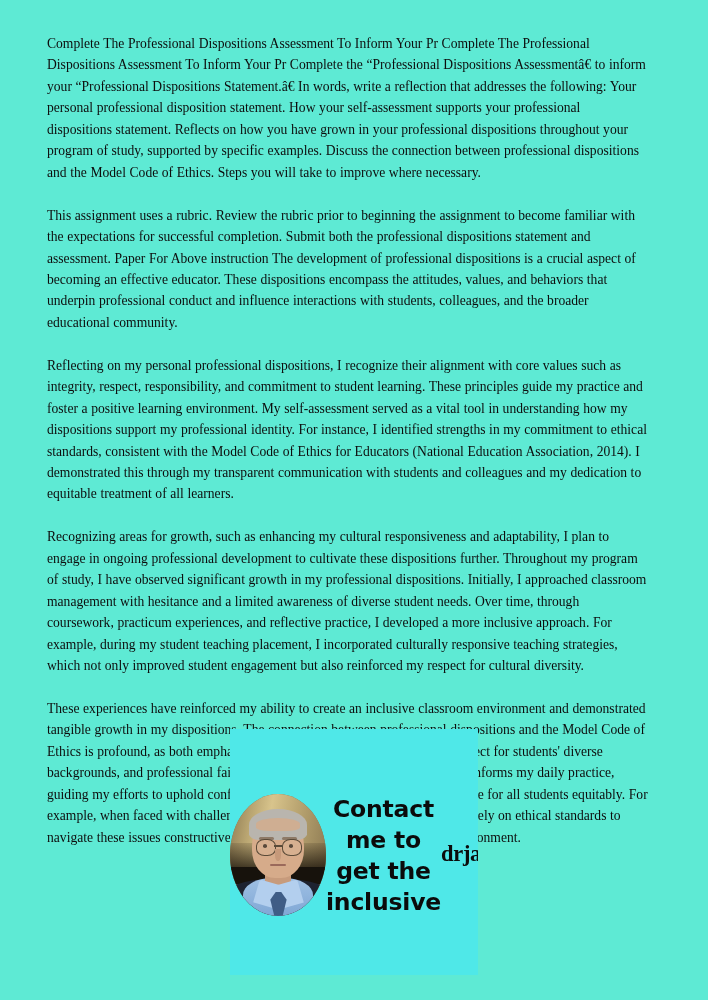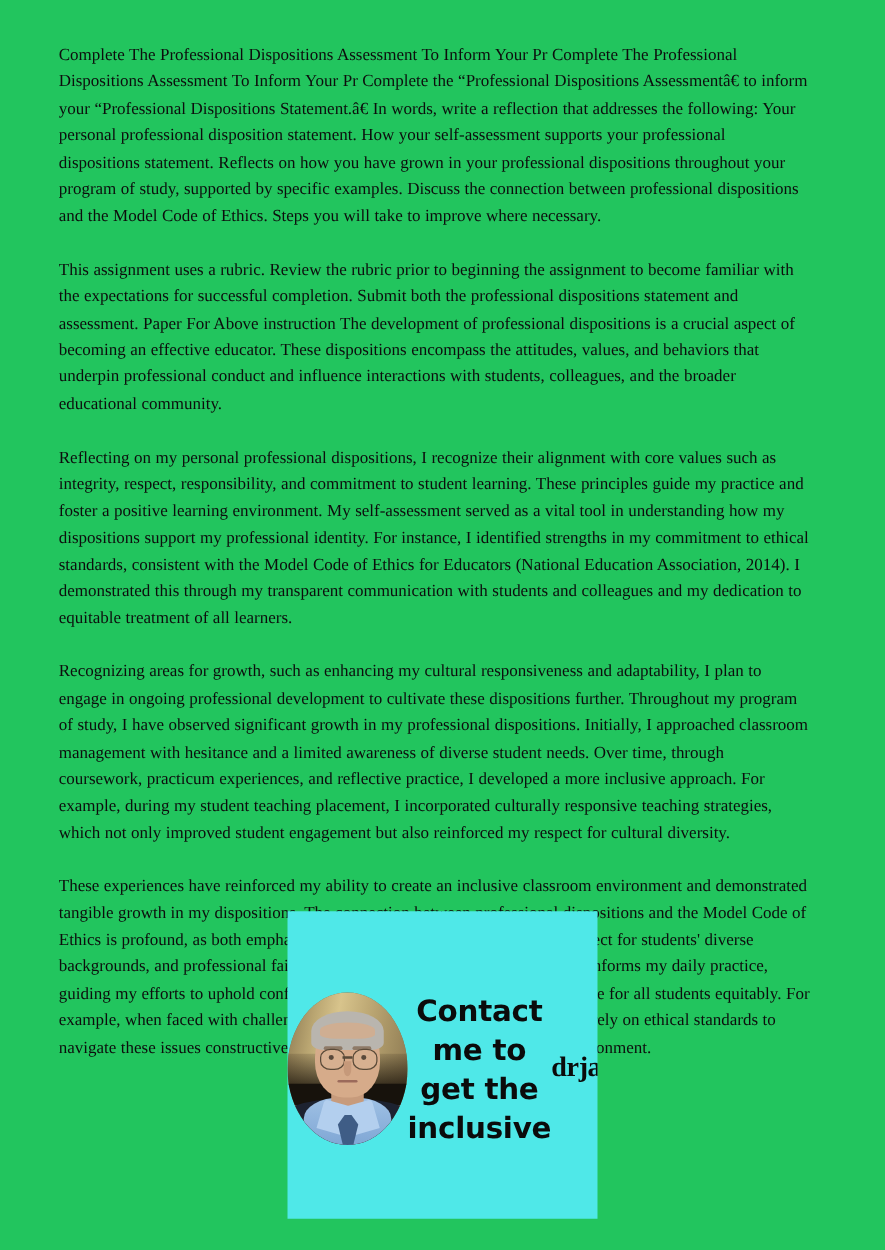--- a/index.html
+++ b/index.html
@@ -14,21 +14,21 @@
     overflow: hidden;
     position: relative;
   }
 
   #page {
     position: absolute;
     left: 0;
     top: 0;
     width: 708px;
     height: 1000px;
-    background: #22c55e;
+    background: #5eead4;
   }
 
   #doc-body {
     position: absolute;
     left: 47px;
     top: 33px;
     width: 601px;
   }
 
   .para {

